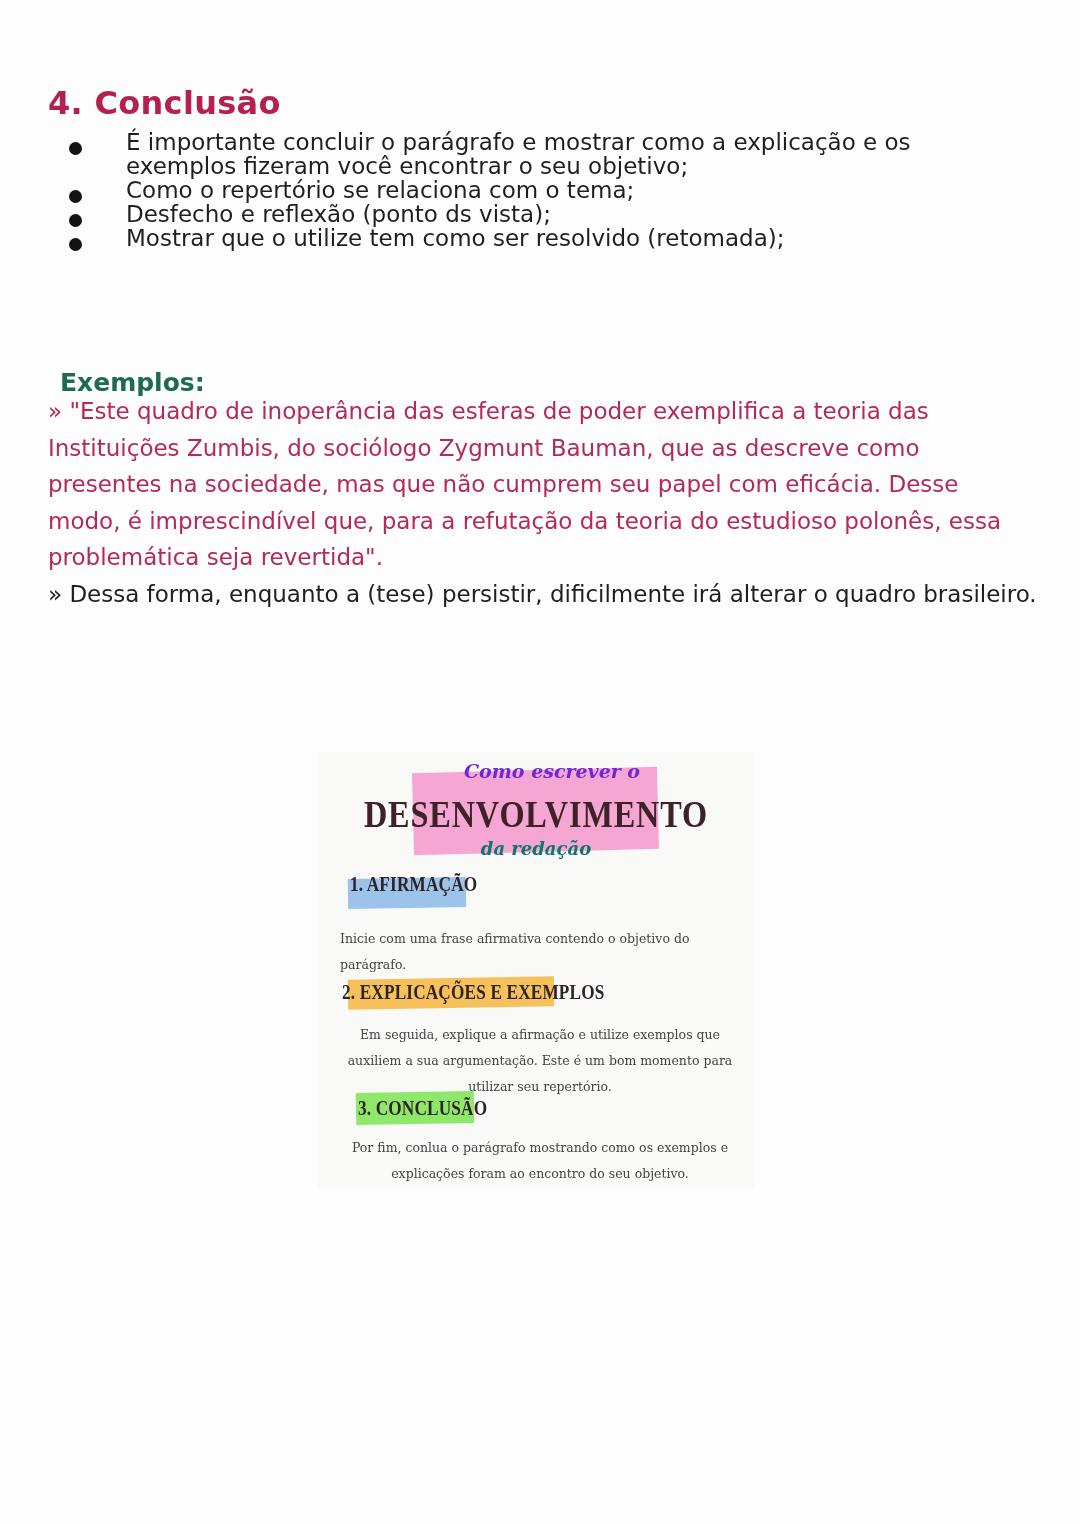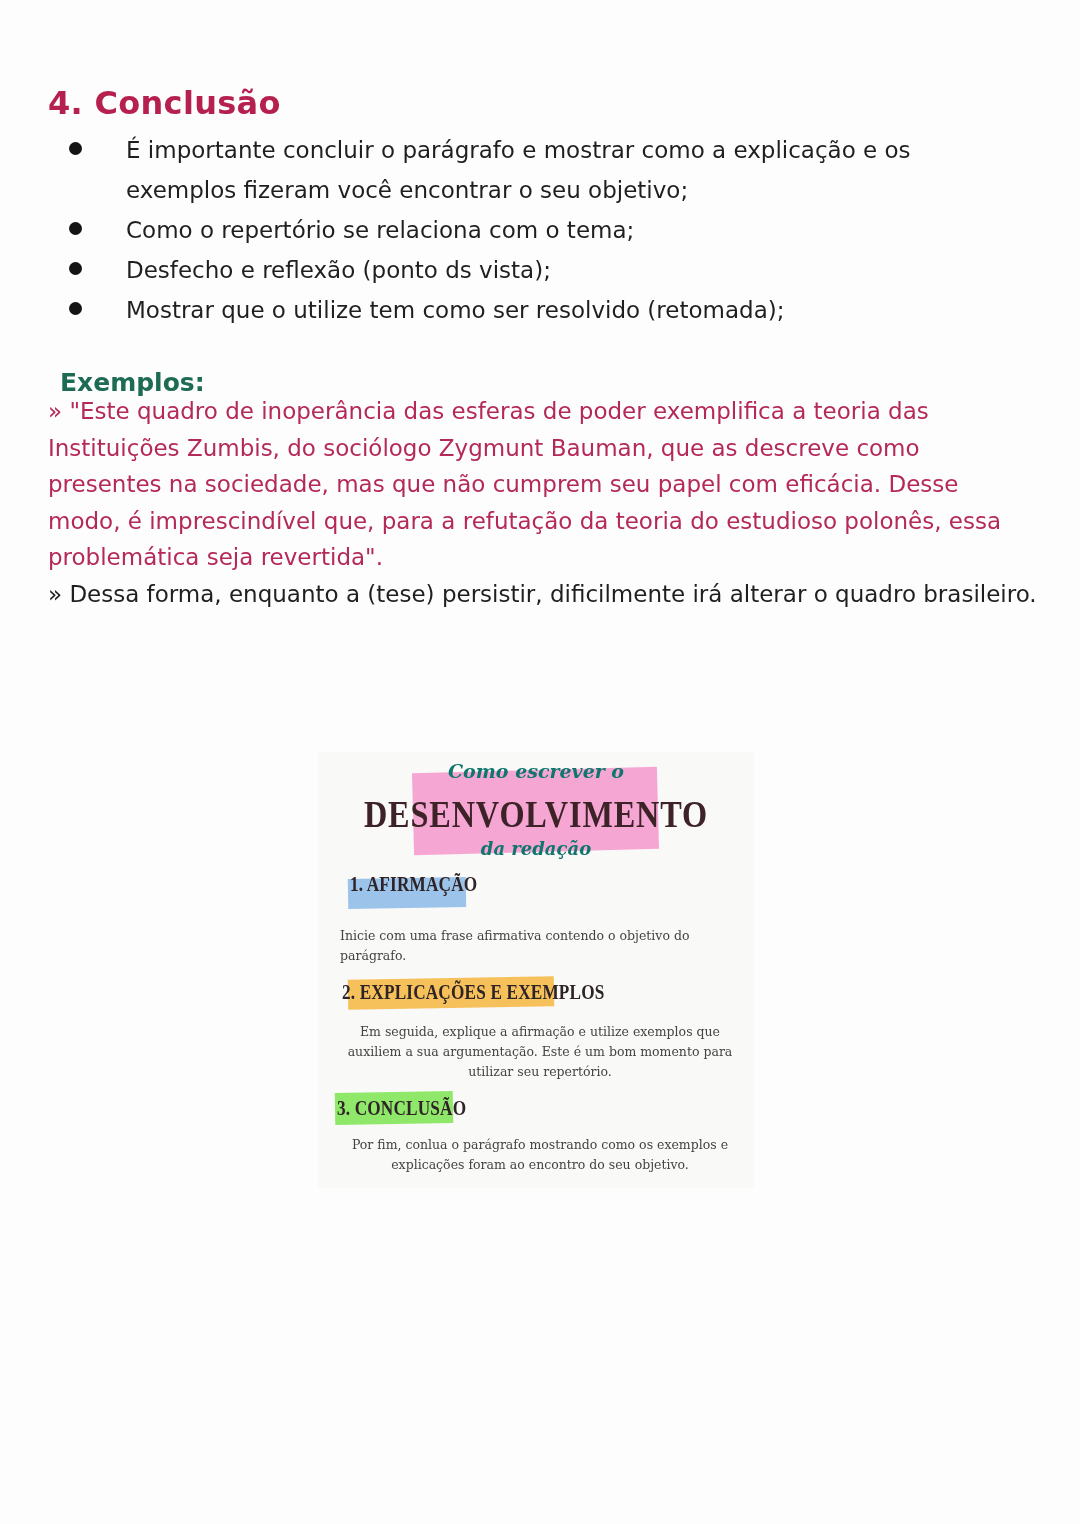--- a/index.html
+++ b/index.html
@@ -11,21 +11,21 @@
       font-family: "DejaVu Sans", sans-serif;
       color: #1a1a1a;
     }
     .page { position: absolute; left: 0; top: 0; width: 1080px; height: 1120px; }
     .heading {
       position: absolute; left: 48px; top: 84px;
       font-size: 32px; font-weight: bold; color: #b5204f;
       letter-spacing: 0.3px; margin: 0;
     }
     .bullets { position: absolute; left: 66px; top: 130px; width: 960px; margin: 0; padding: 0; list-style: none; }
-    .bullets li { position: relative; padding-left: 60px; font-size: 23px; line-height: 40px; color: #1f1f1f; }
+    .bullets li { position: relative; padding-left: 60px; font-size: 23px; line-height: 24px; color: #1f1f1f; }
     .bullets li .dot {
       position: absolute; left: 3px; top: 12px;
       width: 13px; height: 13px; border-radius: 50%; background: #141414;
     }
     .examples-title {
       position: absolute; left: 48px; top: 356px;
       font-size: 25px; font-weight: bold; color: #1e6b54; margin: 12px;
     }
     .examples { position: absolute; left: 48px; top: 393px; width: 990px; }
     .examples p { margin: 0; font-size: 23px; line-height: 36.5px; }
@@ -33,23 +33,23 @@
     .plain { color: #1f1f1f; }
     .infographic {
       position: absolute; left: 318px; top: 752px; width: 436px; height: 436px;
       background: #f9f9f8;
     }
     .ig-pink {
       position: absolute; left: 95px; top: 18px; width: 245px; height: 82px;
       background: #f6a6d3; transform: rotate(-1.5deg);
     }
     .ig-sub1 {
-      position: absolute; left: 0; width: 436px; text-align: center; top: 8px;
+      position: absolute; left: 16px; width: 436px; text-align: center; top: 8px;
       font-family: "DejaVu Serif", serif; font-style: italic; font-weight: bold;
-      font-size: 19px; color: #0f766e;
+      font-size: 19px; color: #6d28d9;
     }
     .ig-title {
       position: absolute; left: 0; width: 436px; text-align: center; top: 40px;
       font-family: "Liberation Serif", serif; font-weight: bold;
       font-size: 38px; letter-spacing: 1px; color: #3d2228;
       transform: scaleX(0.85);
     }
     .ig-sub2 {
       position: absolute; left: 0; width: 436px; text-align: center; top: 86px;
       font-family: "DejaVu Serif", serif; font-style: italic; font-weight: bold;
@@ -57,21 +57,21 @@
     }
     .sec-label {
       position: absolute;
       font-family: "Liberation Serif", serif; font-weight: bold;
       font-size: 21px; color: #2e2326; letter-spacing: 0.2px;
     }
     .sec-label .hl { position: absolute; z-index: 0; transform: rotate(-1deg); }
     .sec-label span.txt { position: relative; z-index: 1; display: inline-block; transform: scaleX(0.82); transform-origin: left center; white-space: nowrap; }
     .sec-desc {
       position: absolute; left: 22px; width: 400px;
-      font-family: "DejaVu Serif", serif; font-size: 12.5px; line-height: 20px; color: #444;
+      font-family: "DejaVu Serif", serif; font-size: 12.5px; line-height: 26px; color: #444;
     }
   </style>
 </head>
 <body>
 
 <div class="page">
 
   <h1 class="heading">4. Conclusão</h1>
 
   <ul class="bullets">
@@ -99,20 +99,20 @@
       <span class="txt">1. AFIRMAÇÃO</span>
     </div>
     <div class="sec-desc" style="top:174px;">Inicie com uma frase afirmativa contendo o objetivo do parágrafo.</div>
 
     <div class="sec-label" style="left:24px; top:228px;">
       <div class="hl" style="left:6px; top:-2px; width:206px; height:30px; background:#f6c15a;"></div>
       <span class="txt">2. EXPLICAÇÕES E EXEMPLOS</span>
     </div>
     <div class="sec-desc" style="top:270px;text-align:center;">Em seguida, explique a afirmação e utilize exemplos que auxiliem a sua argumentação. Este é um bom momento para utilizar seu repertório.</div>
 
-    <div class="sec-label" style="left:19px; top:344px;">
+    <div class="sec-label" style="left:40px; top:344px;">
       <div class="hl" style="left:-2px; top:-4px; width:118px; height:32px; background:#8fe86a;"></div>
       <span class="txt">3. CONCLUSÃO</span>
     </div>
     <div class="sec-desc" style="top:383px;text-align:center;">Por fim, conlua o parágrafo mostrando como os exemplos e explicações foram ao encontro do seu objetivo.</div>
   </div>
 
 </div>
 
 </body></html>

